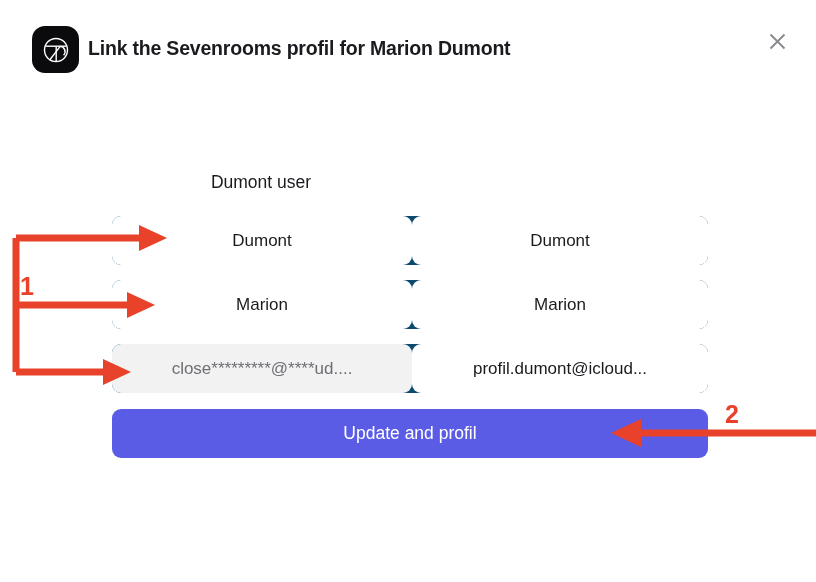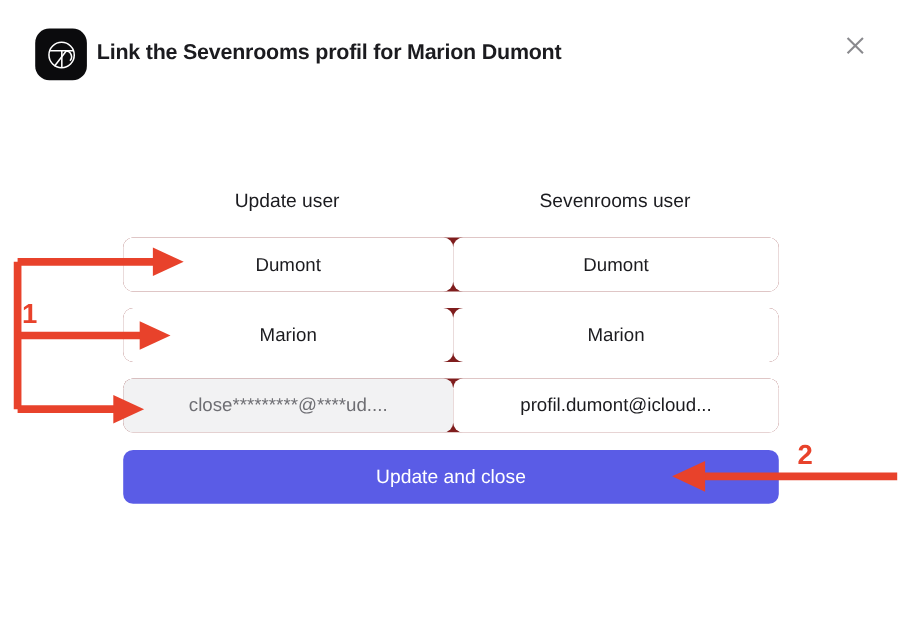--- a/index.html
+++ b/index.html
@@ -94,21 +94,21 @@
     top: 216px;
     width: 596px;
   }
 
   .field-row {
     position: relative;
     display: flex;
     width: 596px;
     height: 49px;
     margin-bottom: 15px;
-    background: #7f1d1d;
+    background: #0c4a6e;
     border-radius: 9px;
     text-align: right;
   }
 
   .field-cell {
     height: 49px;
     display: flex;
     align-items: center;
     justify-content: center;
     font-size: 17px;
@@ -187,43 +187,42 @@
     <div class="dialog-title">Link the Sevenrooms profil for Marion Dumont</div>
 
     <div class="close-btn">
       <svg width="21" height="21" viewBox="0 0 21 21">
         <path d="M3.5 3.5 L17.5 17.5 M17.5 3.5 L3.5 17.5" stroke="#8a8a8e" stroke-width="1.9" stroke-linecap="butt"></path>
       </svg>
     </div>
   </div>
 
   <div class="col-headers">
-    <div class="col-header left">Update user</div>
-    <div class="col-header right">Sevenrooms user</div>
+    <div class="col-header left">Dumont user</div>
   </div>
 
   <div class="rows">
 
     <div class="field-row">
       <div class="field-cell left">Dumont</div>
       <div class="field-cell right">Dumont</div>
     </div>
 
     <div class="field-row">
       <div class="field-cell left">Marion</div>
       <div class="field-cell right">Marion</div>
     </div>
 
     <div class="field-row">
       <div class="field-cell left masked">close*********@****ud....</div>
       <div class="field-cell right">profil.dumont@icloud...</div>
     </div>
   </div>
 
-  <button class="primary-btn">Update and close</button>
+  <button class="primary-btn">Update and profil</button>
 
   <div class="annotations">
     <svg width="816" height="582" viewBox="0 0 816 582">
       <g fill="#e8422b" stroke="#e8422b" stroke-width="7">
 
         <path d="M16 238 L16 372" fill="none"></path>
         <path d="M16 238 L140 238" fill="none"></path>
         <path d="M16 305 L128 305" fill="none"></path>
         <path d="M16 372 L104 372" fill="none"></path>
       </g>

